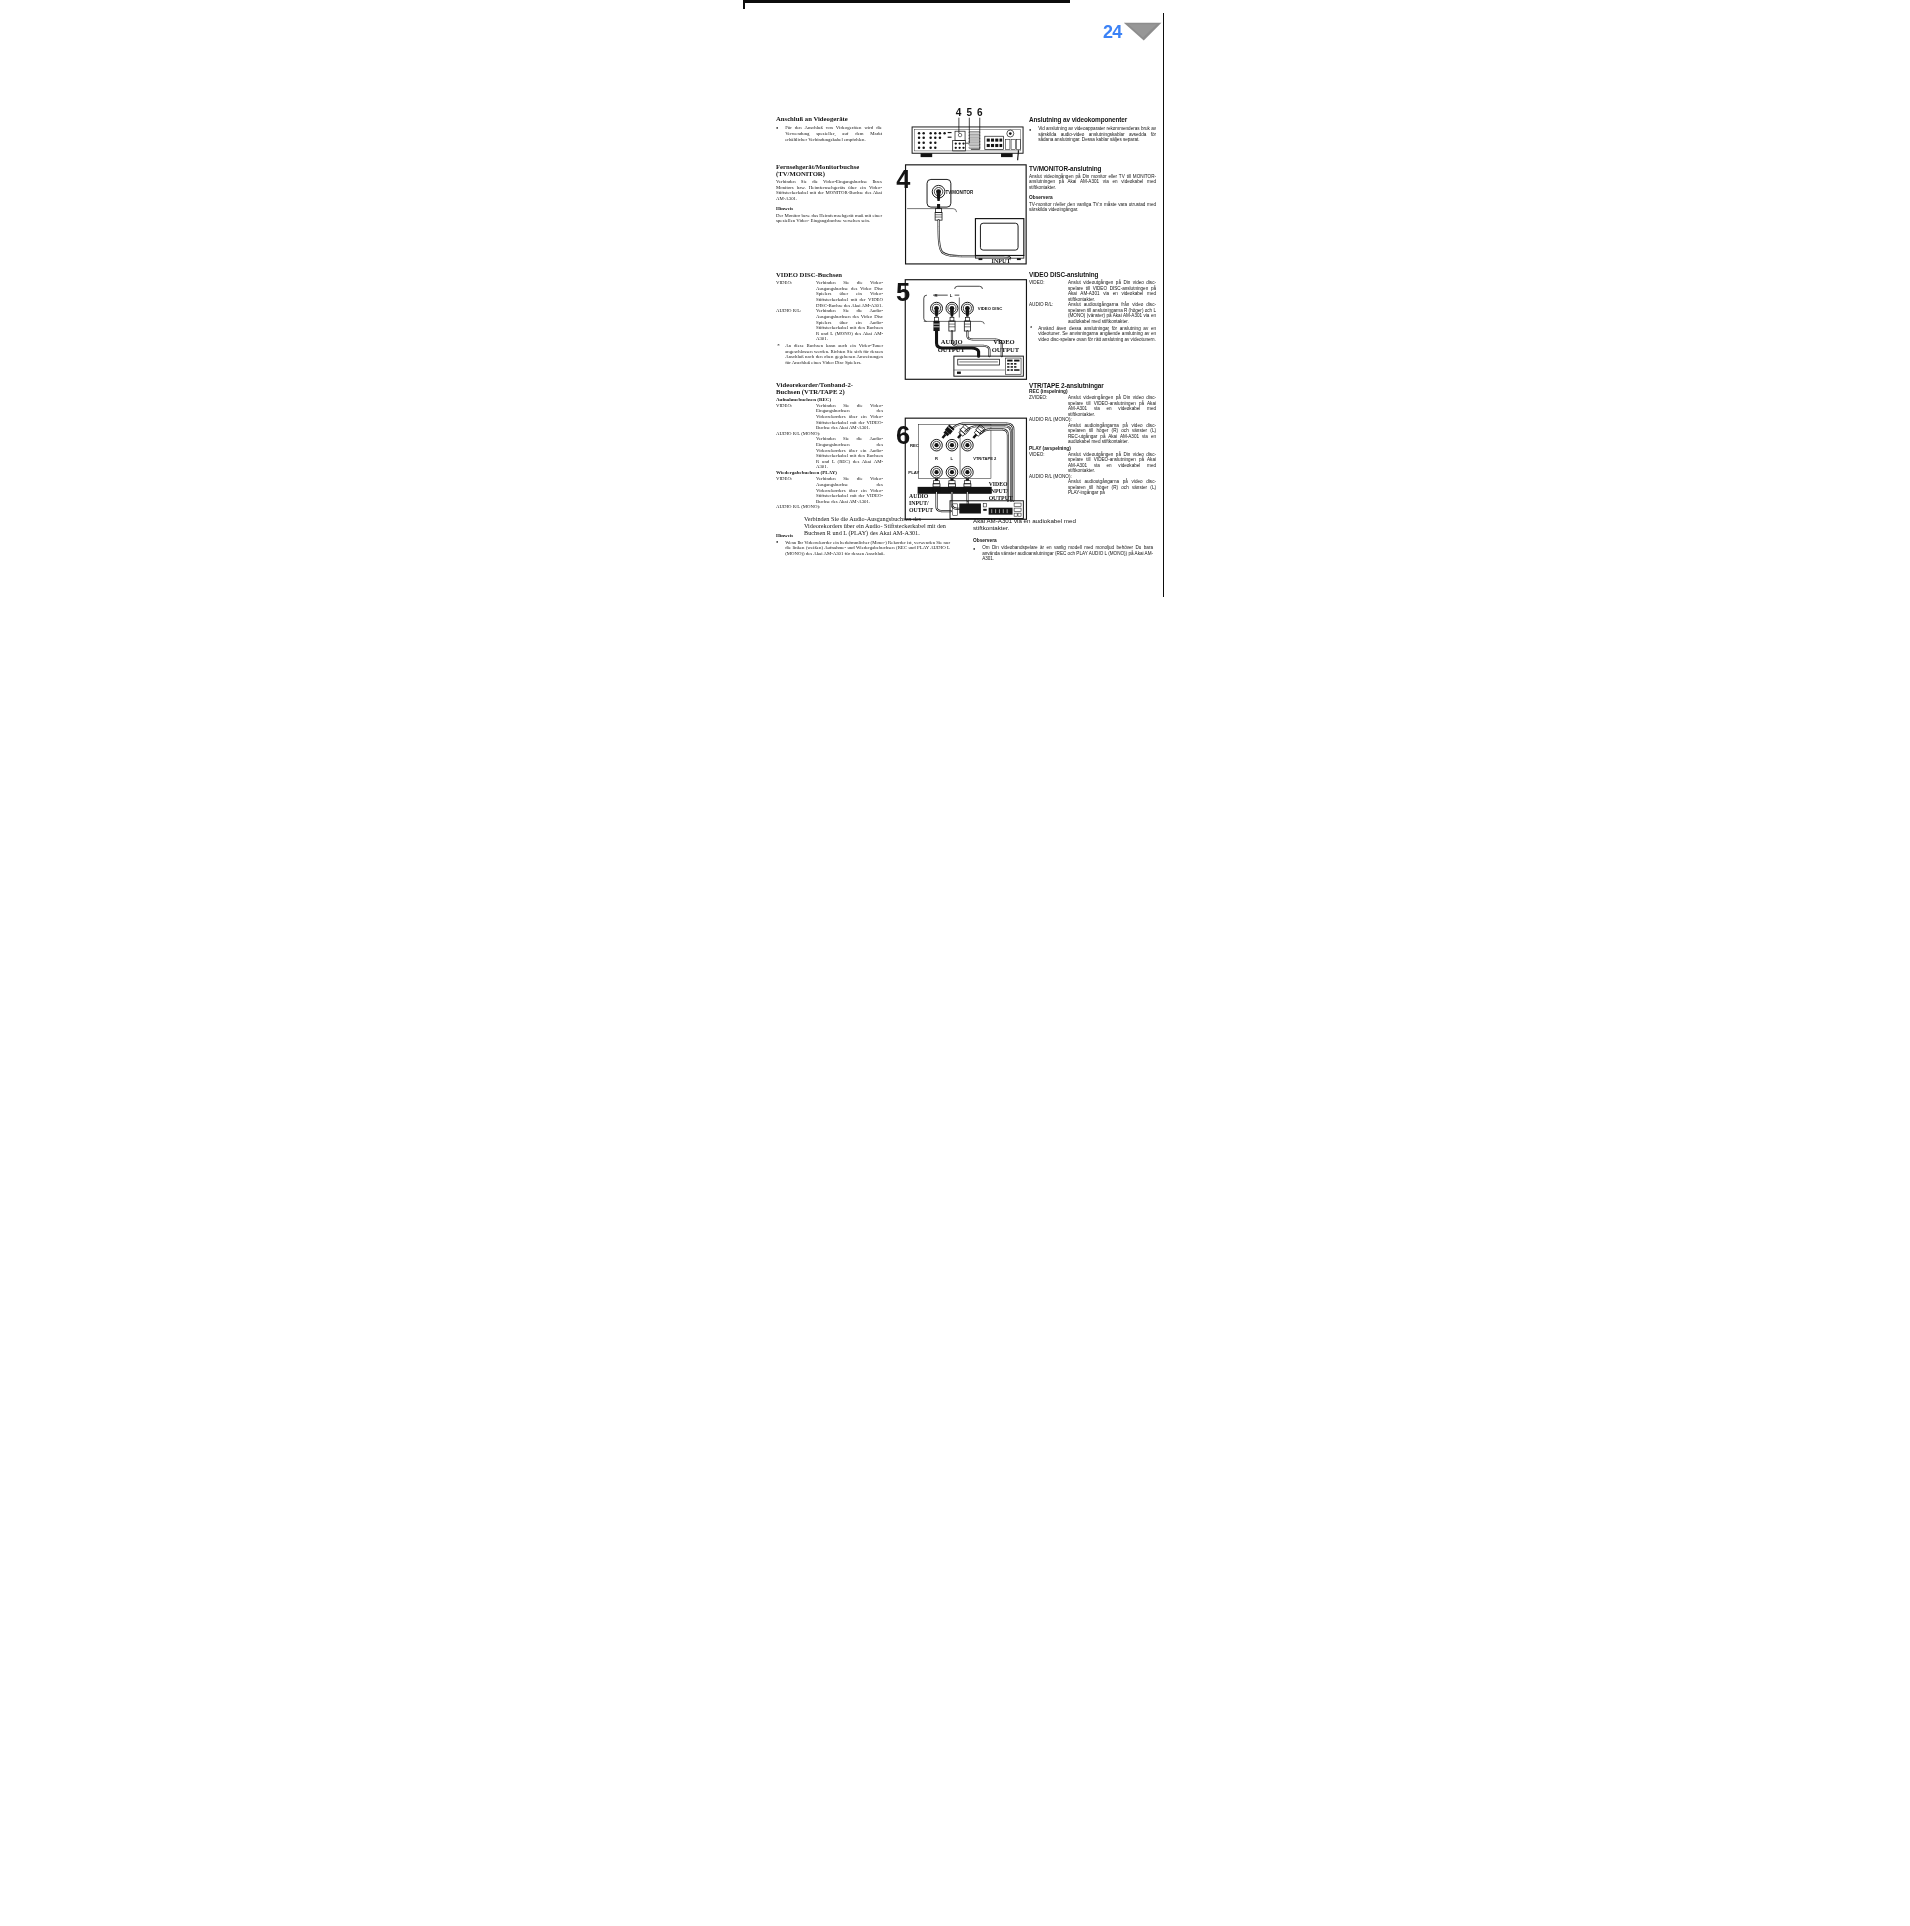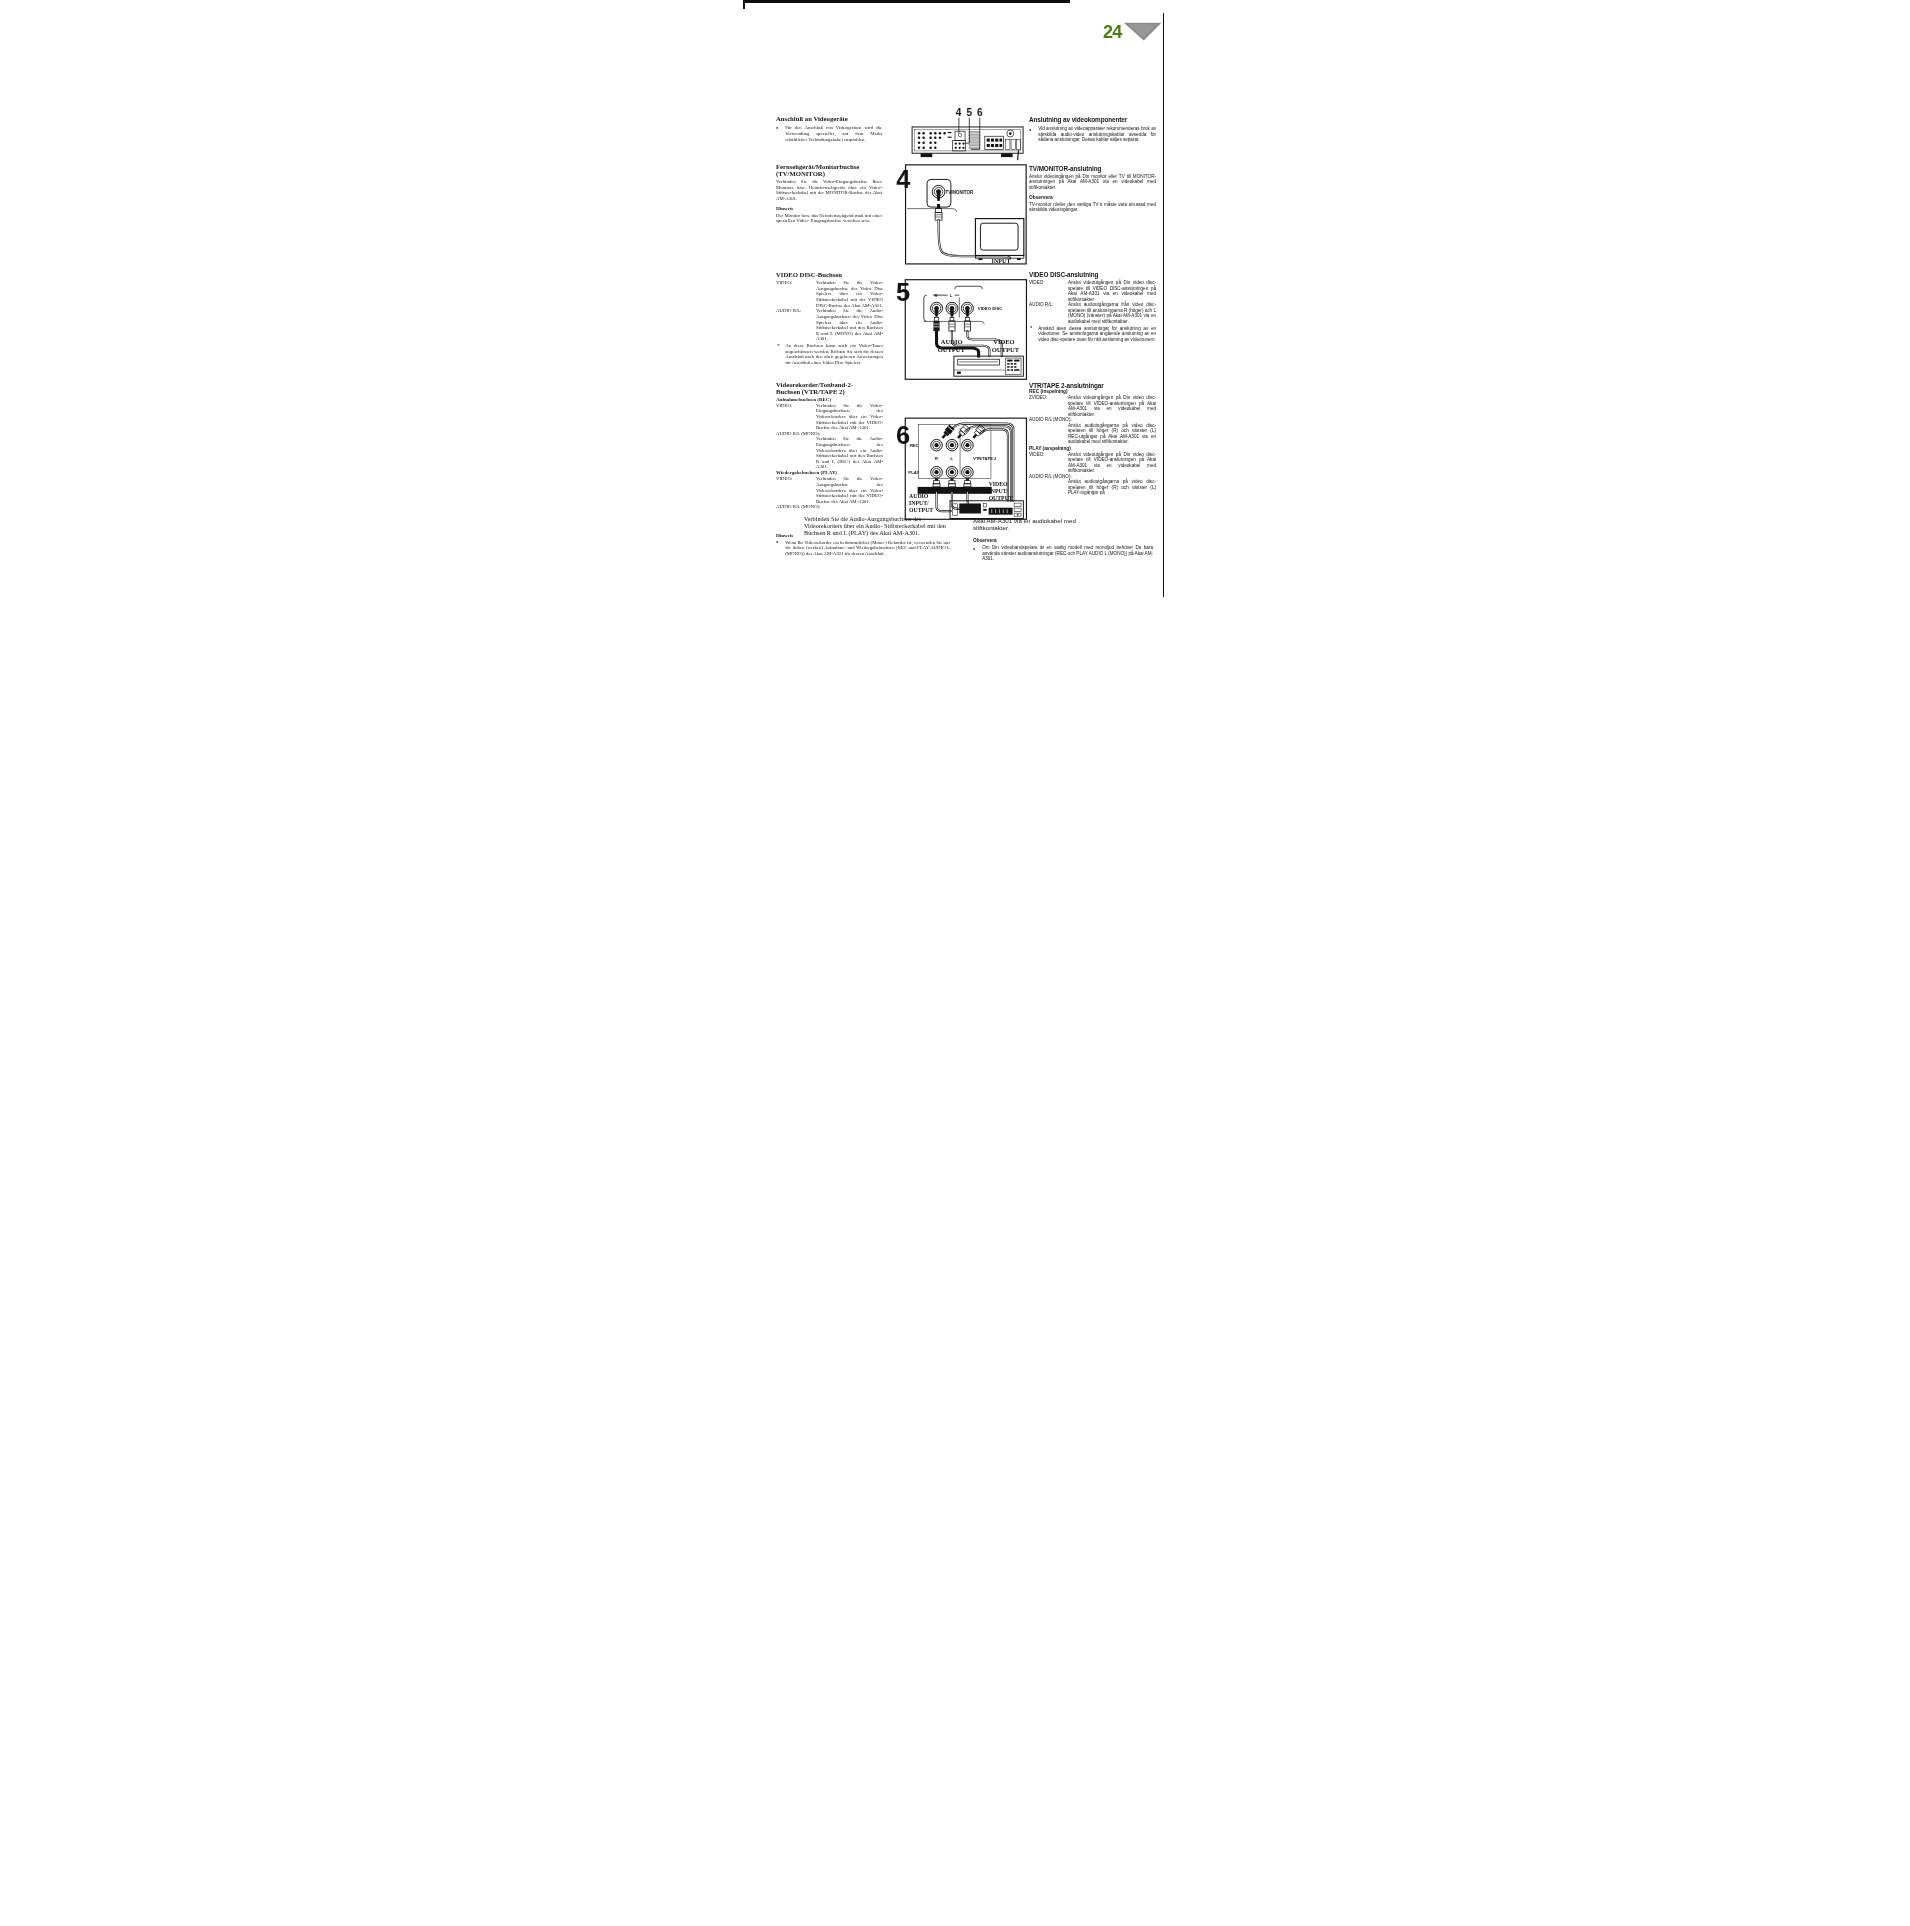--- a/index.html
+++ b/index.html
@@ -17,21 +17,21 @@
   .row{position:relative;}
   .row .term{position:absolute;left:0;top:0;white-space:nowrap;font-size:4.8px;}
   .sv .row .term{font-size:4.6px;}
   .de .row .def{margin-left:40px;}
   .sv .row .def{margin-left:39px;}
   .row.ownline .term{position:static;display:block;}
   .bullet{display:flex;}
   .bullet .dot{flex:none;width:9.2px;font-size:3.9px;padding-top:0.8px;}
   .fnrow{position:relative;padding-left:9.2px;}
   .fnrow .fnmark{position:absolute;left:1.2px;top:0;font-weight:bold;}
-  .pagenum{font-family:"Liberation Sans","DejaVu Sans",sans-serif;font-weight:bold;font-size:18px;letter-spacing:-0.8px;color:#4d7c0f;line-height:1;}
+  .pagenum{font-family:"Liberation Sans","DejaVu Sans",sans-serif;font-weight:bold;font-size:18px;letter-spacing:-0.8px;color:#3b82f6;line-height:1;}
   .edge{background:#0d0d0d;}
   svg text{fill:#141414;}
   svg .slab{font-family:"Liberation Sans","DejaVu Sans",sans-serif;font-weight:bold;}
   svg .serifb{font-family:"Liberation Serif","DejaVu Serif",serif;font-weight:bold;}
   svg .num{font-family:"Liberation Sans","DejaVu Sans",sans-serif;font-weight:900;}
   svg .ln{stroke:#141414;fill:none;}
   svg .cable{stroke:#141414;fill:none;stroke-width:5.5;stroke-linecap:round;}
   svg .cablein{stroke:#ffffff;fill:none;stroke-width:2.2;stroke-linecap:round;}
   svg .cablefat{stroke:#141414;fill:none;stroke-width:8;stroke-linecap:round;}
 </style>

